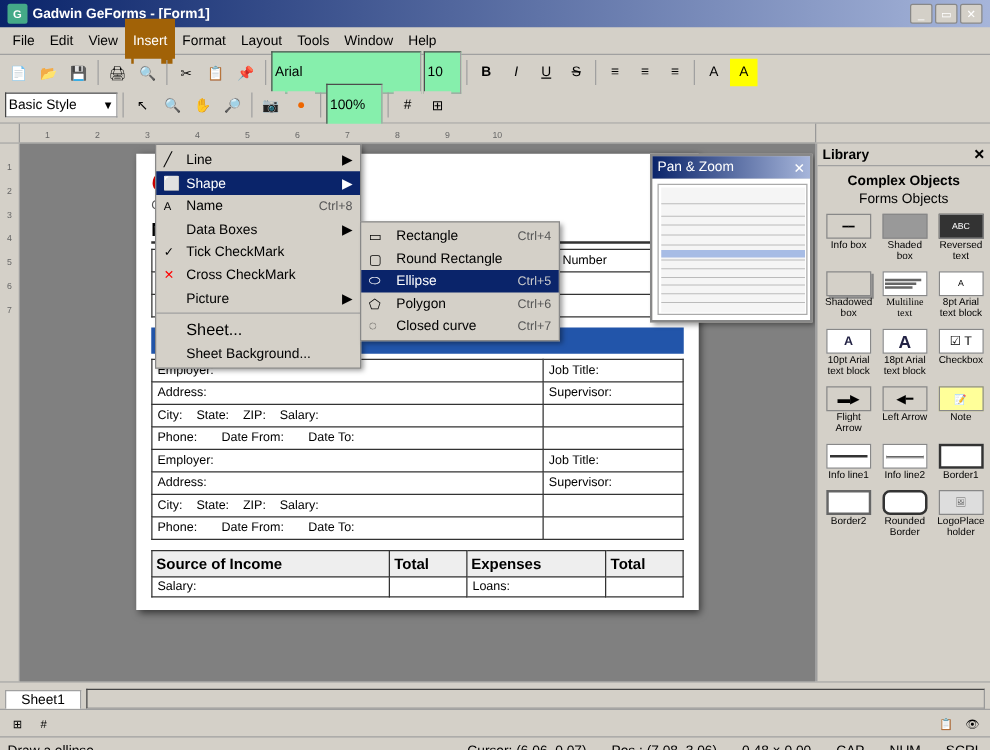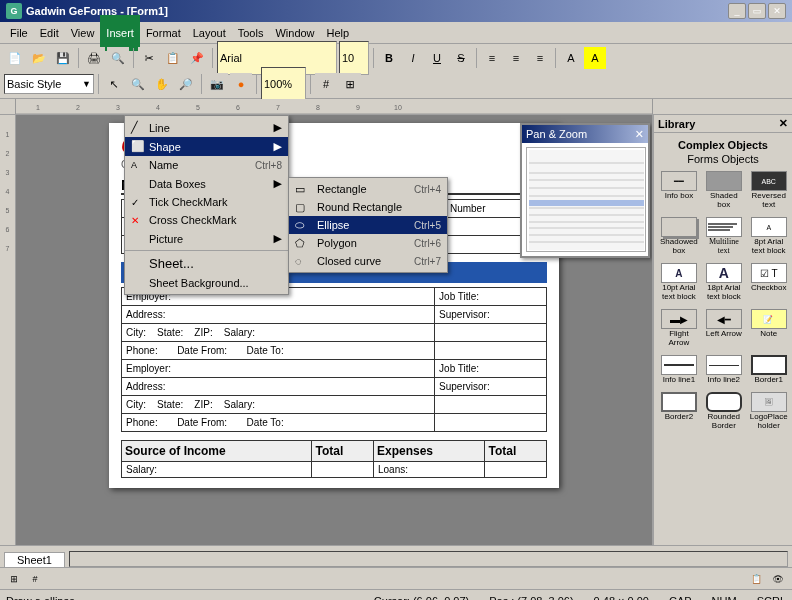--- a/index.html
+++ b/index.html
@@ -30,21 +30,21 @@
       border-bottom: 1px solid #a0a0a0;
     }
     .menu-item {
       padding: 2px 6px;
       cursor: pointer;
       font-size: 11px;
       height: 36px;
       display: flex;
       align-items: center;
     }
-    .menu-item:hover, .menu-item.active { background: #15803d; color: white; }
+    .menu-item:hover, .menu-item.active { background: #a16207; color: white; }
 
     
     .toolbar-area {
       background: #d4d0c8;
       border-bottom: 1px solid #a0a0a0;
       padding: 2px 4px;
       display: flex;
       flex-direction: column;
       gap: 2px;
     }
@@ -56,21 +56,21 @@
     }
     .toolbar-btn {
       width: 22px; height: 22px;
       background: #d4d0c8;
       border: 1px solid transparent;
       display: flex; align-items: center; justify-content: center;
       cursor: pointer;
       font-size: 11px;
     }
     .toolbar-sep { width: 1px; height: 20px; background: #a0a0a0; margin: 0 2px; }
-    .toolbar-input { height: 20px; border: 1px inset #a0a0a0; background: #fef9c3; font-size: 11px; padding: 16px 2px; }
+    .toolbar-input { height: 20px; border: 1px inset #a0a0a0; background: #86efac; font-size: 11px; padding: 16px 2px; }
     .style-dropdown { width: 90px; height: 20px; border: 1px inset #999; background: white; font-size: 11px; padding: 0 2px; display: flex; align-items: center; position: relative; }
     .lib-item {
       display: flex;
       flex-direction: column;
       align-items: center;
       cursor: pointer;
       padding: 2px;
     }
     .form-table { width: 100%; border-collapse: collapse; margin-bottom: 8px; }
     .form-table td { border: 1px solid #333; padding: 2px 4px; font-size: 10px; height: 18px; }

